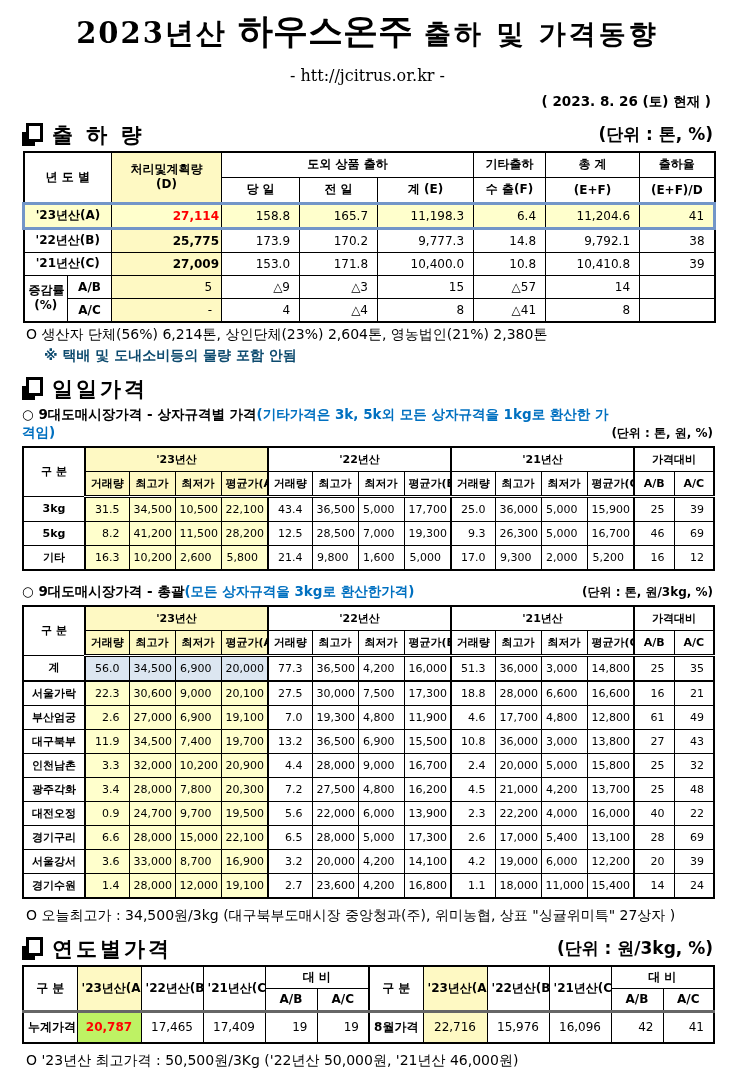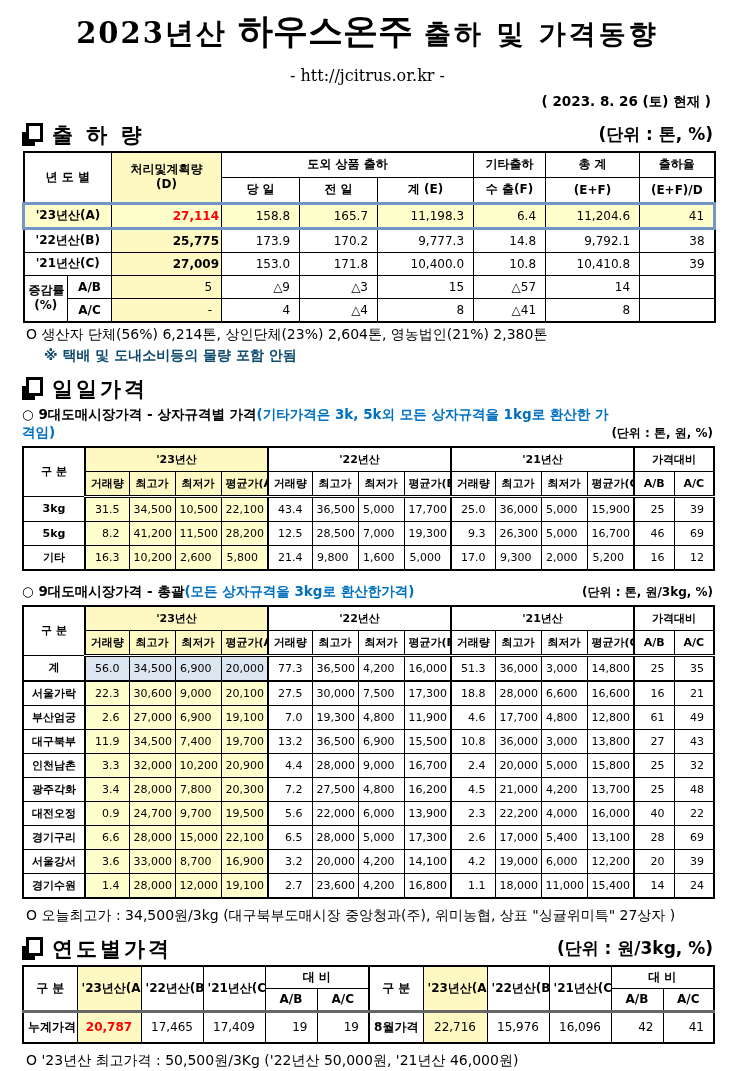--- a/index.html
+++ b/index.html
@@ -29,21 +29,21 @@
   .note.red{color:#0c4a6e;font-weight:700;margin-left:22px;}
   .note.plain{font-weight:400;}
 
   
   table.rpt{width:691px;border-collapse:collapse;table-layout:fixed;border:2px solid #000;}
   .rpt th,.rpt td{border:1px solid #000;padding:1px 4px;font-size:12px;white-space:nowrap;overflow:hidden;height:20px;}
   .rpt th{font-weight:700;text-align:center;}
   .rpt td.n{text-align:right;padding-right:9px;}
   .rpt td.lbl{text-align:center;font-weight:700;}
   .y{background:#fef9c3;}
-  .bl{background:#fef9c3;}
+  .bl{background:#bef264;}
   .red{color:#ff0000;}
   .b{font-weight:700;}
   .dr{border-right:1px dotted #555 !important;}
 
   
   .t1 thead th{height:22px;}
   .t1 thead{border-bottom:2px solid #000;}
   .t1 tr.hl td{border-top:3px solid #7396c8;border-bottom:3px solid #7396c8;background:#ffffcc;}
   .t1 tr.hl td:first-child{border-left:3px solid #7396c8;}
   .t1 tr.hl td:last-child{border-right:3px solid #7396c8;}

